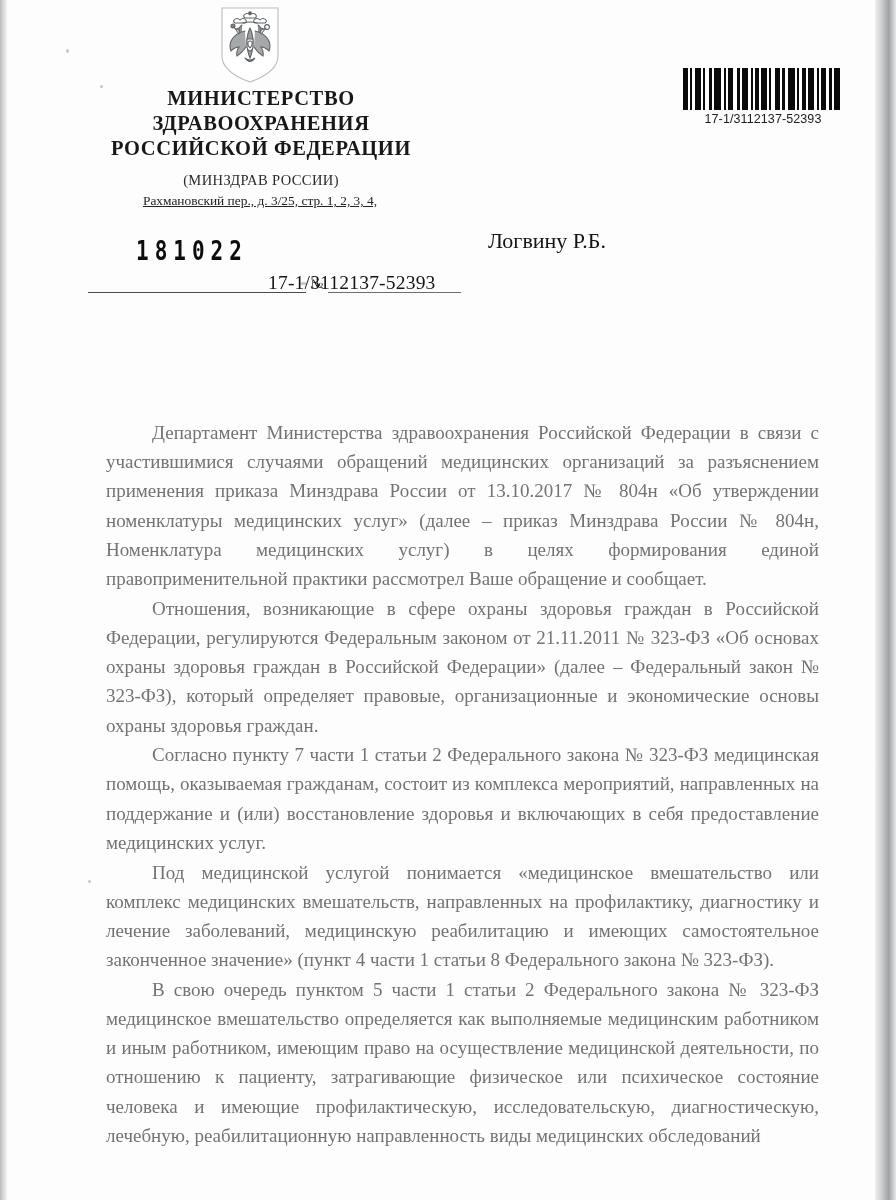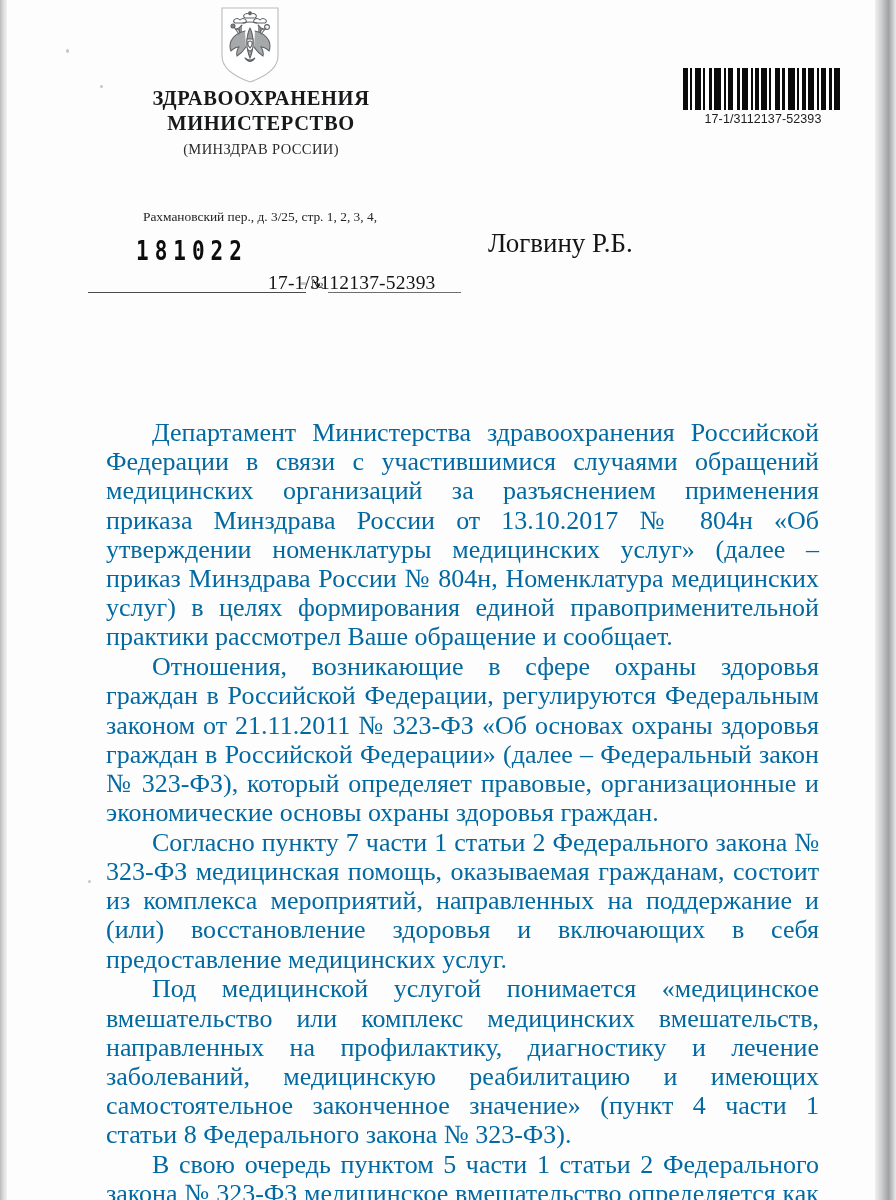--- a/index.html
+++ b/index.html
@@ -54,33 +54,34 @@
   .ministry-line {
     font-weight: bold;
     font-size: 20.5px;
     letter-spacing: 0.6px;
     line-height: 25px;
     color: #17181a;
   }
   .ministry-short {
     font-size: 14.5px;
     letter-spacing: 0.4px;
-    margin-top: 5px;
+    margin-top: 11px;
     color: #2a2b2d;
   }
 
   
   .address-block {
     position: absolute;
-    left: 70px; top: 208px;
+    left: 70px; top: 192px;
     width: 380px;
     text-align: center;
     font-size: 13.4px;
     line-height: 18.5px;
     color: #232426;
+    text-decoration: underline;
   }
 
   
   .stamp-date {
     position: absolute;
     left: 136px; top: 236px;
     font-family: "DejaVu Sans Mono", monospace;
     font-size: 21px;
     font-weight: bold;
     letter-spacing: 6px;
@@ -145,37 +146,37 @@
   .barcode-caption {
     margin-top: 2px;
     font-family: "Liberation Sans", sans-serif;
     font-size: 12.5px;
     letter-spacing: 0.1px;
     color: #1b1c1e;
   }
   .addressee-box {
     position: absolute;
     left: 488px; top: 228px;
-    font-size: 27px;
+    font-size: 22px;
     color: #141516;
   }
 
   
   .body-text {
     position: absolute;
     left: 106px; top: 418px;
     width: 713px;
   }
   .para {
-    font-size: 26px;
+    font-size: 19px;
     line-height: 29.2px;
     text-align: justify;
     text-indent: 46px;
     margin: 0 0 0.5px 0;
-    color: #0369a1;
+    color: #737373;
     hyphens: none;
   }
   .para:last-child { text-align: justify; }
 
   
   .speck {
     position: absolute;
     background: #9a9b9d;
     border-radius: 50%;
     opacity: .55;
@@ -223,22 +224,23 @@
 
         <path d="M27 52 q5 7 10 0 q-5 4 -10 0" fill="#9b9e9f"></path>
 
         <path d="M29 33 h6 v7 q0 4 -3 5 q-3 -1 -3 -5 z" fill="#ffffff"></path>
         <path d="M30 36 q2 -2 4 0 q1 3 -2 6 q-3 -3 -2 -6"></path>
       </g>
     </svg>
   </div>
 
   <div class="ministry-block">
+    <div class="ministry-line">МИНИСТЕРСТВО</div>
     <div class="ministry-line">ЗДРАВООХРАНЕНИЯ</div>
-    <div class="ministry-line">МИНИСТЕРСТВО</div>
+    <div class="ministry-line">РОССИЙСКОЙ ФЕДЕРАЦИИ</div>
     <div class="ministry-short">(МИНЗДРАВ РОССИИ)</div>
   </div>
 
   <div class="address-block">
     <div>Рахмановский пер., д. 3/25, стр. 1, 2, 3, 4,</div>
   </div>
 
   <div class="stamp-date">181022</div>
 
   <div class="ref-rows">

